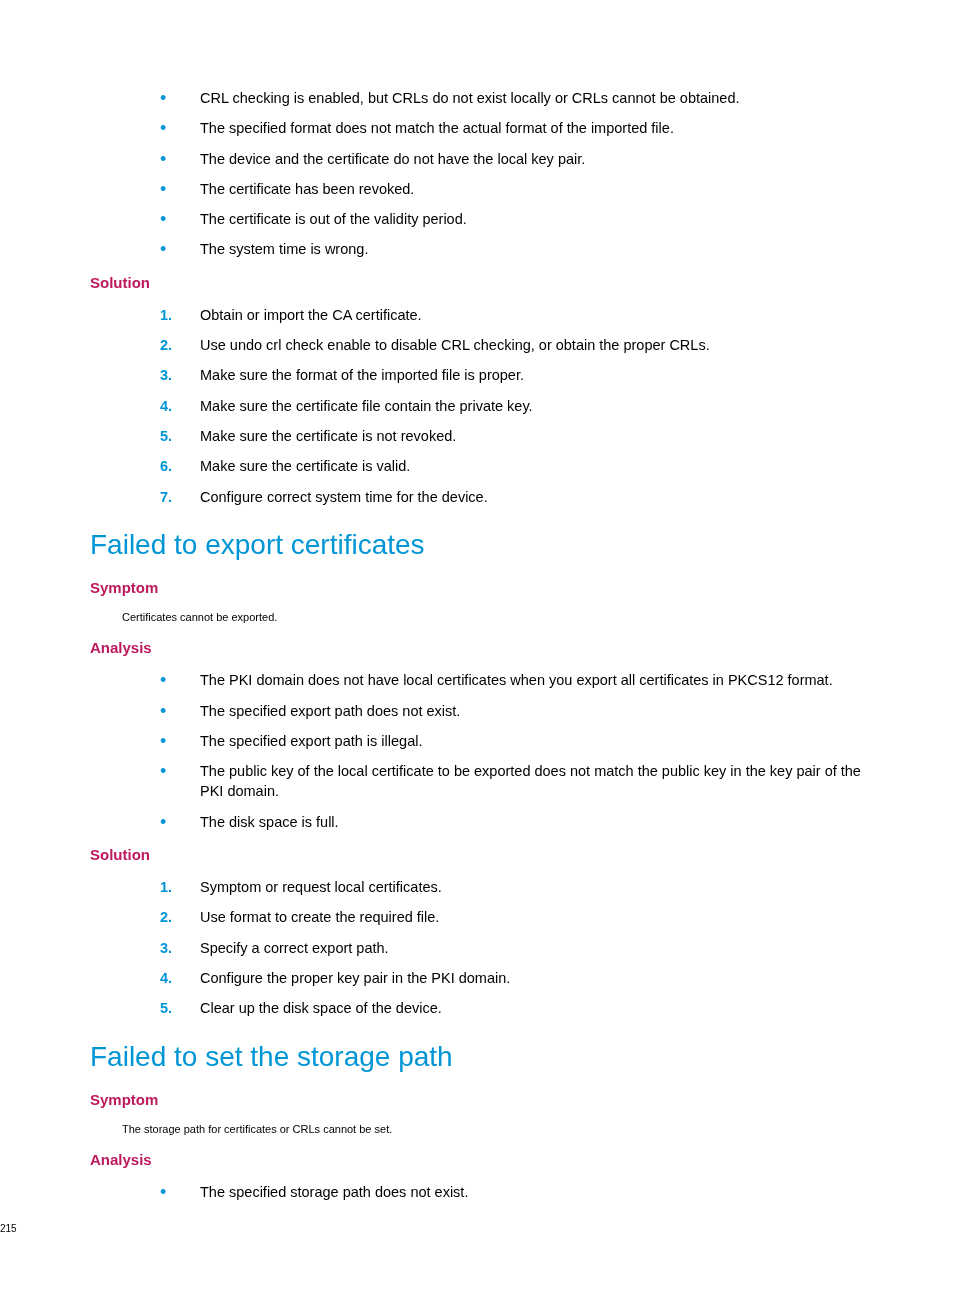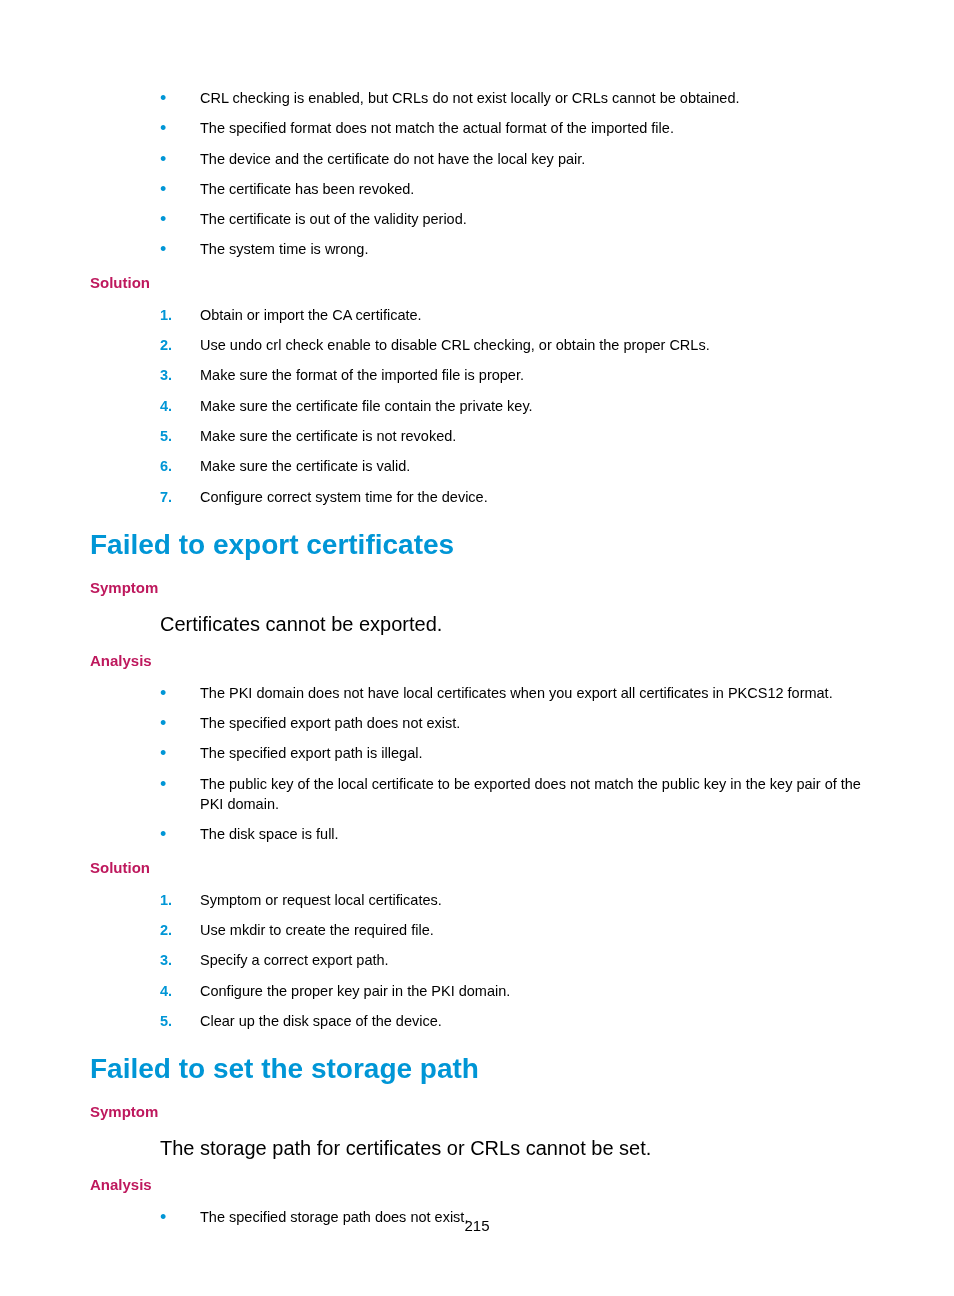--- a/index.html
+++ b/index.html
@@ -56,40 +56,40 @@
   }
   .h3 {
     color: #be185d;
     font-weight: bold;
     font-size: 15px;
     margin-top: 14px;
     margin-bottom: 14px;
   }
   .h2 {
     color: #0096d6;
-    font-weight: bold;
+    font-weight: normal;
     font-size: 28px;
     margin-top: 22px;
     margin-bottom: 18px;
     font-family: Arial, sans-serif;
   }
   .body-text {
-    font-size: 20px;
-    margin-left: 70px;
+    font-size: 11px;
+    margin-left: 32px;
     margin-bottom: 10px;
     line-height: 1.4;
   }
   .bold { font-weight: normal; }
   .page-number {
     position: absolute;
     bottom: 62px;
     left: 0;
     right: 0;
-    text-align: center;
-    font-size: 15px;
+    text-align: left;
+    font-size: 10px;
   }
 </style>
 </head>
 <body>
 
 <div class="page">
 
   <div class="bullet-list">
     <div class="bullet-item">
         <span class="bullet-dot">•</span>
@@ -180,21 +180,21 @@
   </div>
 
   <div class="h3">Solution</div>
   <div class="numbered-list">
     <div class="numbered-item">
         <span class="number">1.</span>
         <span class="numbered-text">Symptom or request local certificates.</span>
       </div>
     <div class="numbered-item">
         <span class="number">2.</span>
-        <span class="numbered-text"><span>Use </span><span class="bold">mkdir</span><span> to create the required file.</span></span>
+        <span class="numbered-text"><span>Use </span><span class="bold">format</span><span> to create the required file.</span></span>
       </div>
     <div class="numbered-item">
         <span class="number">3.</span>
         <span class="numbered-text">Specify a correct export path.</span>
       </div>
     <div class="numbered-item">
         <span class="number">4.</span>
         <span class="numbered-text">Configure the proper key pair in the PKI domain.</span>
       </div>
     <div class="numbered-item">

